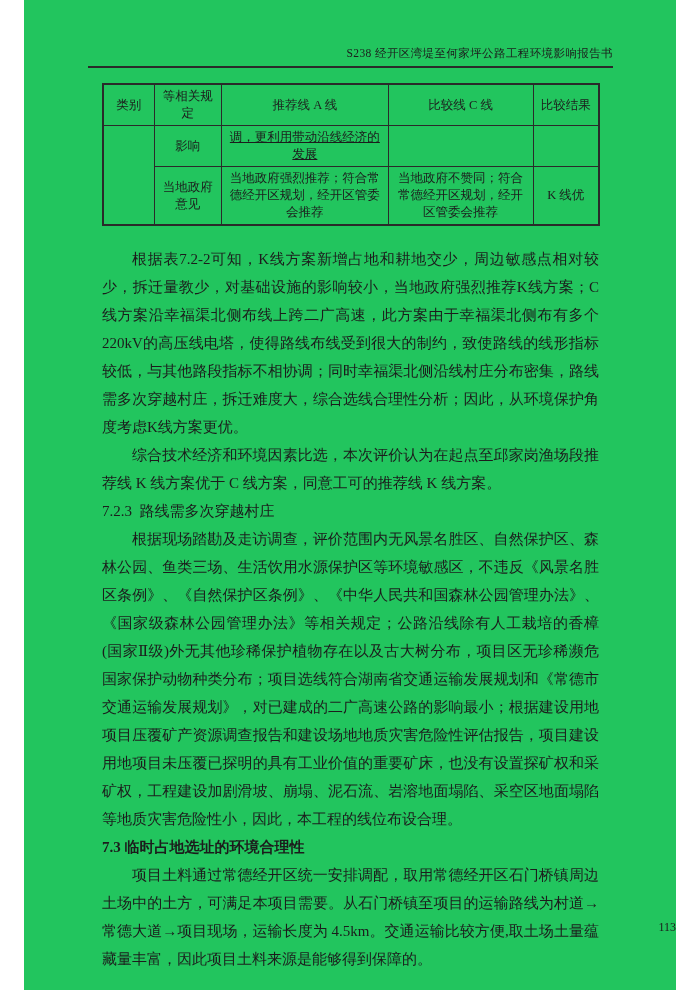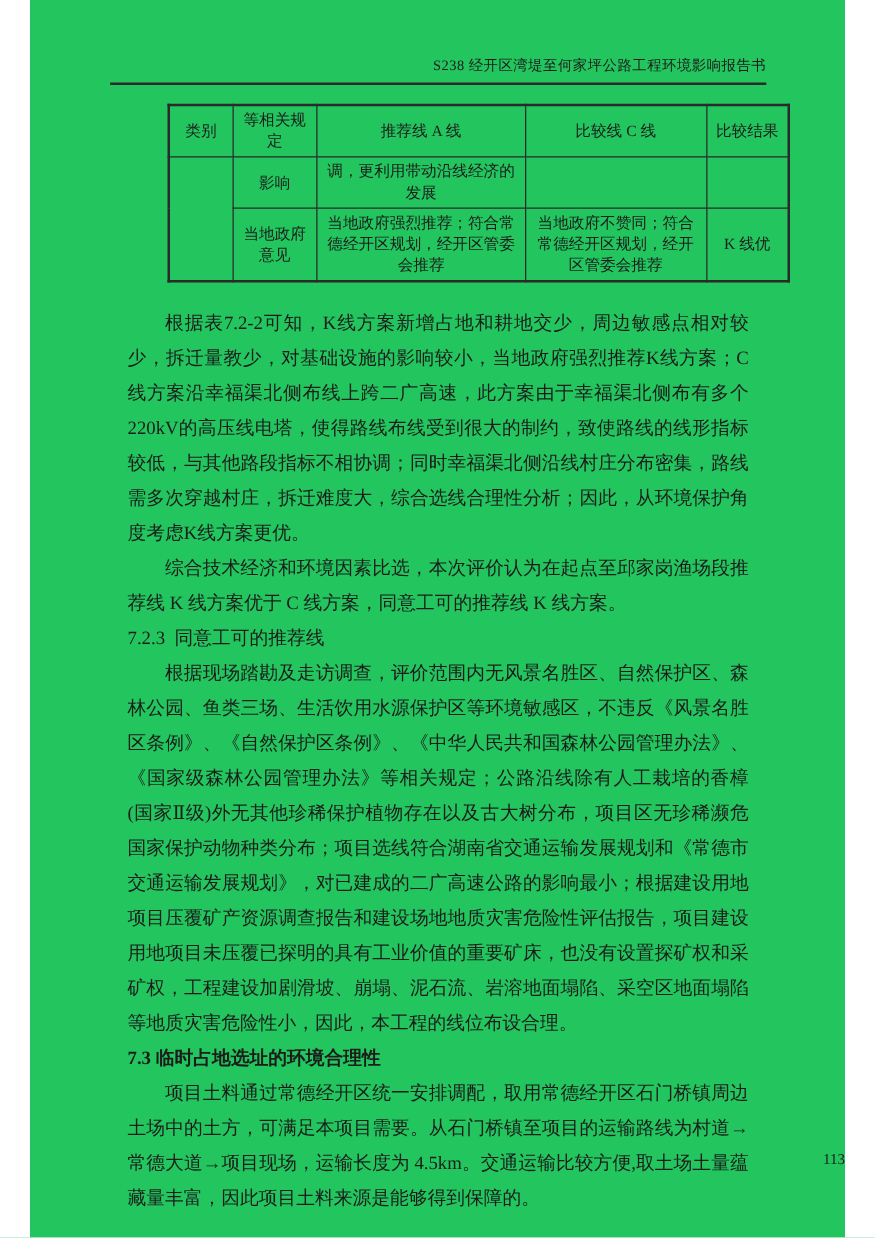--- a/index.html
+++ b/index.html
@@ -26,33 +26,32 @@
     line-height:14px;
   }
   
   .tbl-wrap { margin:15px 13px 0 14px; }
   table.cmp {
     width:100%;
     border-collapse:collapse;
     border:2px solid #2a2a2a;
     font-size:12.5px;
     table-layout:fixed;
-    margin-left:32px;
   }
   table.cmp th, table.cmp td {
     border:1px solid #2a2a2a;
     font-weight:normal;
     text-align:center;
     vertical-align:middle;
     padding:3px 4px;
     line-height:17px;
     overflow:hidden;
   }
   table.cmp th { height:18px; }
-  td.cell-left { text-align:left; padding-left:5px; }
+  td.cell-left { text-align:left; padding-left:5px;text-decoration:underline; }
   tr.row-impact td { height:20px; }
   tr.row-gov td { height:34px; }
   
   .body {
     margin:19px 14px 0 14px;
     font-size:15px;
     line-height:28px;
     text-align:justify;
   }
   .body p, .body .hd { margin:0; padding:0; }
@@ -109,21 +108,21 @@
           <td>当地政府不赞同；符合常德经开区规划，经开区管委会推荐</td>
           <td>K 线优</td>
         </tr>
       </tbody>
     </table>
   </div>
 
   <div class="body">
     <p class="indent">根据表7.2-2可知，K线方案新增占地和耕地交少，周边敏感点相对较少，拆迁量教少，对基础设施的影响较小，当地政府强烈推荐K线方案；C线方案沿幸福渠北侧布线上跨二广高速，此方案由于幸福渠北侧布有多个220kV的高压线电塔，使得路线布线受到很大的制约，致使路线的线形指标较低，与其他路段指标不相协调；同时幸福渠北侧沿线村庄分布密集，路线需多次穿越村庄，拆迁难度大，综合选线合理性分析；因此，从环境保护角度考虑K线方案更优。</p>
     <p class="indent">综合技术经济和环境因素比选，本次评价认为在起点至邱家岗渔场段推荐线 K 线方案优于 C 线方案，同意工可的推荐线 K 线方案。</p>
-    <div class="hd">7.2.3  同意工可的推荐线</div>
+    <div class="hd">7.2.3  路线需多次穿越村庄</div>
     <p class="indent">根据现场踏勘及走访调查，评价范围内无风景名胜区、自然保护区、森林公园、鱼类三场、生活饮用水源保护区等环境敏感区，不违反《风景名胜区条例》、《自然保护区条例》、《中华人民共和国森林公园管理办法》、《国家级森林公园管理办法》等相关规定；公路沿线除有人工栽培的香樟(国家Ⅱ级)外无其他珍稀保护植物存在以及古大树分布，项目区无珍稀濒危国家保护动物种类分布；项目选线符合湖南省交通运输发展规划和《常德市交通运输发展规划》，对已建成的二广高速公路的影响最小；根据建设用地项目压覆矿产资源调查报告和建设场地地质灾害危险性评估报告，项目建设用地项目未压覆已探明的具有工业价值的重要矿床，也没有设置探矿权和采矿权，工程建设加剧滑坡、崩塌、泥石流、岩溶地面塌陷、采空区地面塌陷等地质灾害危险性小，因此，本工程的线位布设合理。</p>
     <div class="hd hd-bold">7.3 临时占地选址的环境合理性</div>
     <p class="indent">项目土料通过常德经开区统一安排调配，取用常德经开区石门桥镇周边土场中的土方，可满足本项目需要。从石门桥镇至项目的运输路线为村道→常德大道→项目现场，运输长度为 4.5km。交通运输比较方便,取土场土量蕴藏量丰富，因此项目土料来源是能够得到保障的。</p>
   </div>
 
   <div class="footer">
     <span>113</span>
   </div>
 
 </div>

